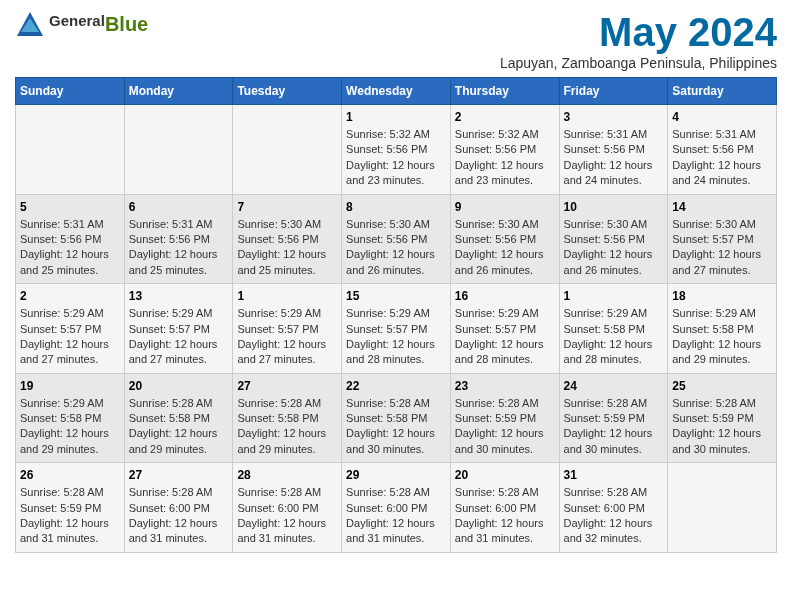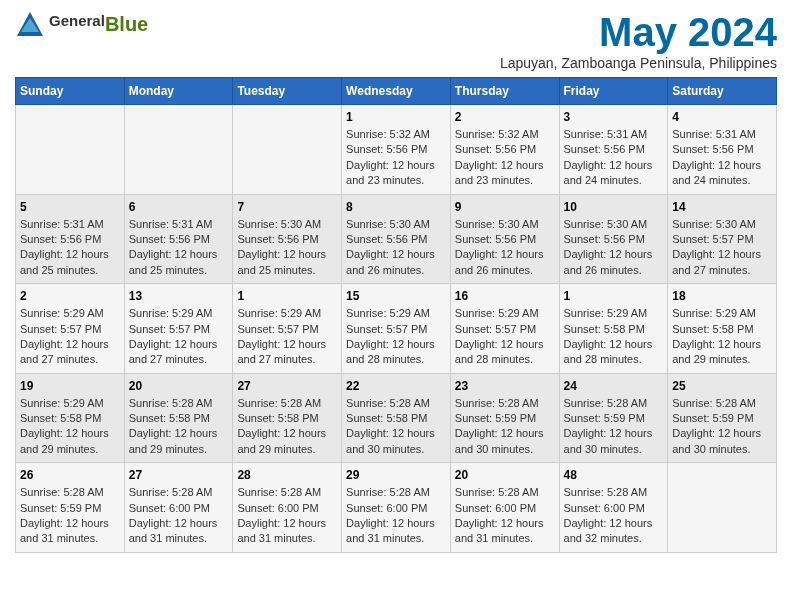--- a/index.html
+++ b/index.html
@@ -343,21 +343,21 @@
 and 31 minutes.</div>
         </td>
         <td>
           <span class="day-number">20</span>
           <div class="day-info" style="white-space: pre-line;">Sunrise: 5:28 AM
 Sunset: 6:00 PM
 Daylight: 12 hours
 and 31 minutes.</div>
         </td>
         <td>
-          <span class="day-number">48</span>
+          <span class="day-number">31</span>
           <div class="day-info" style="white-space: pre-line;">Sunrise: 5:28 AM
 Sunset: 6:00 PM
 Daylight: 12 hours
 and 32 minutes.</div>
         </td>
         <td></td>
       </tr>
     </tbody>
 </table>
 

